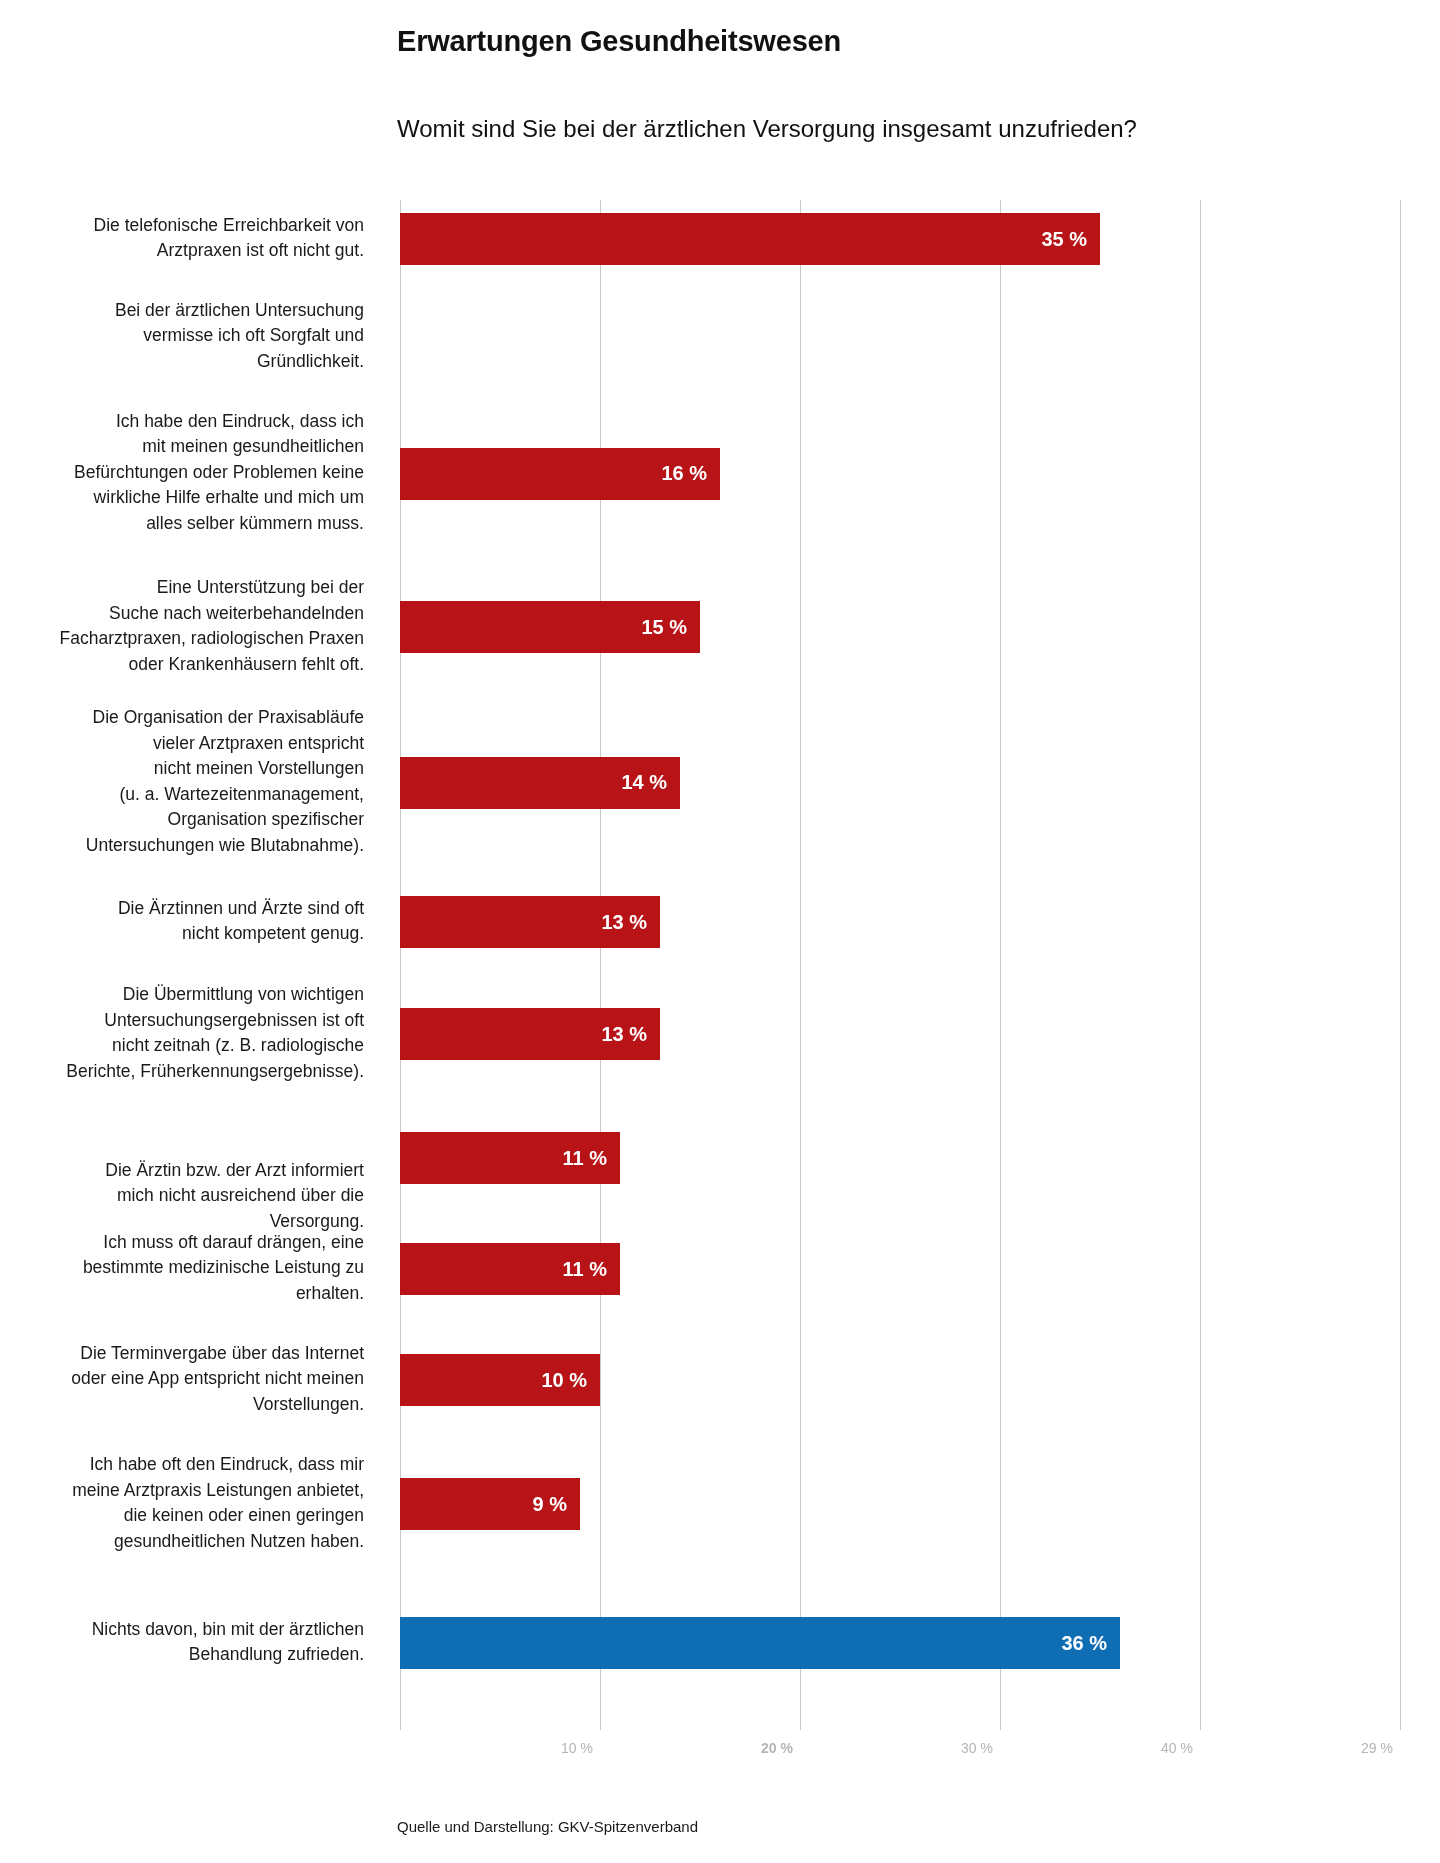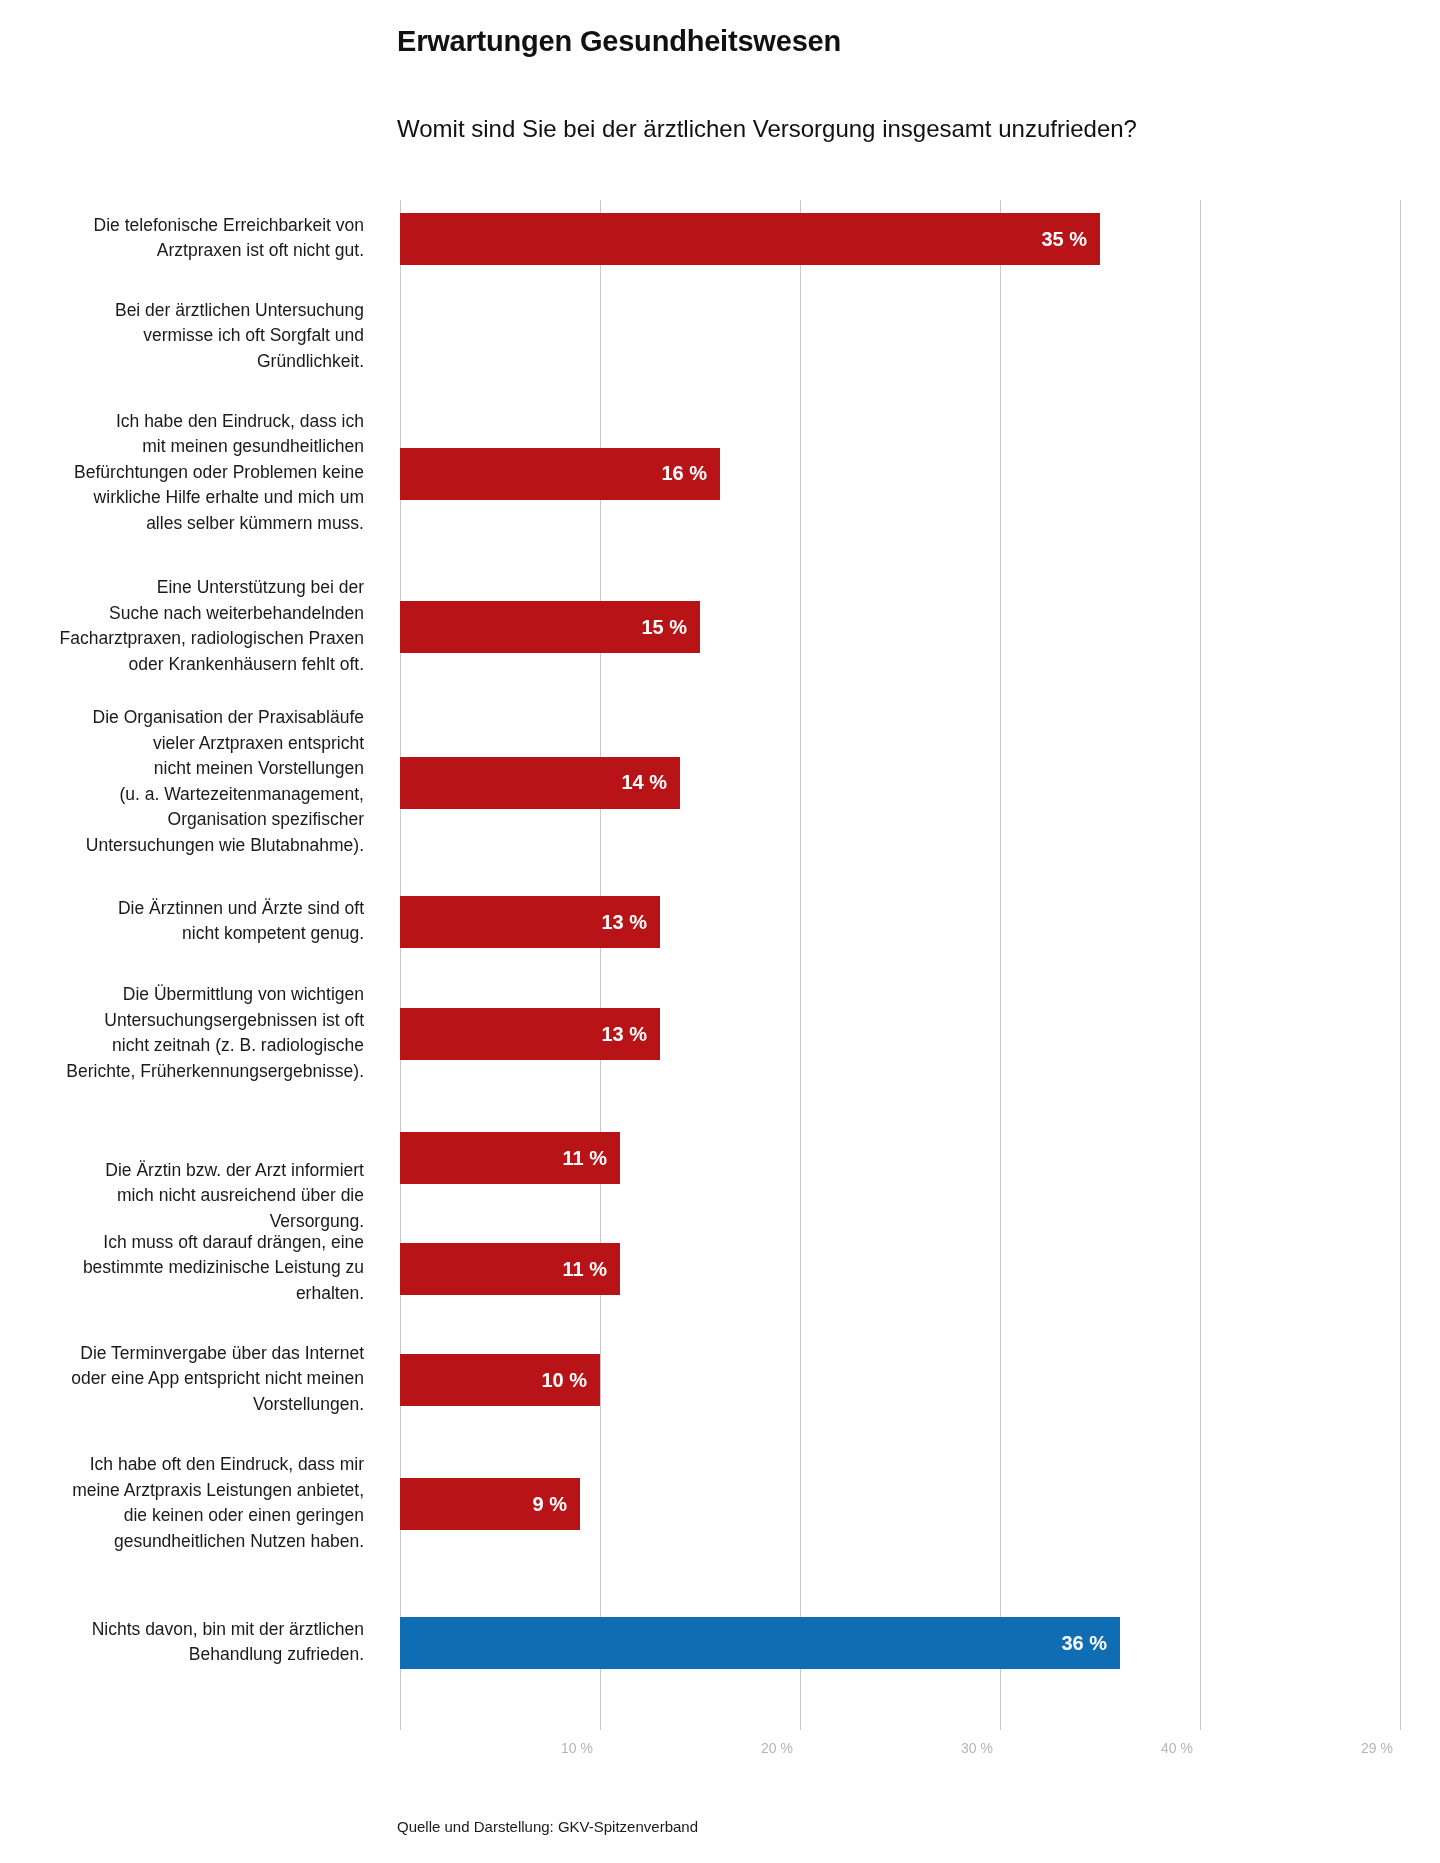--- a/index.html
+++ b/index.html
@@ -237,19 +237,19 @@
         <span class="bar-value">9 %</span>
       </div>
       <div class="bar blue" style="left: 0px; width: 720px; top: 1417px;">
         <span class="bar-value">36 %</span>
       </div>
     </div>
 </div>
 
 <div id="x-axis">
     <div class="tick-label" style="left: 200px;">10 %</div>
-    <div class="tick-label" style="left: 400px;">20 %</div>
+    <div class="tick-label" style="left: 400px; font-weight: bold;">20 %</div>
     <div class="tick-label" style="left: 600px;">30 %</div>
     <div class="tick-label" style="left: 800px;">40 %</div>
     <div class="tick-label" style="left: 1000px;">29 %</div>
   </div>
 
 <div id="source-note">Quelle und Darstellung: GKV-Spitzenverband</div>
 
 </body></html>

